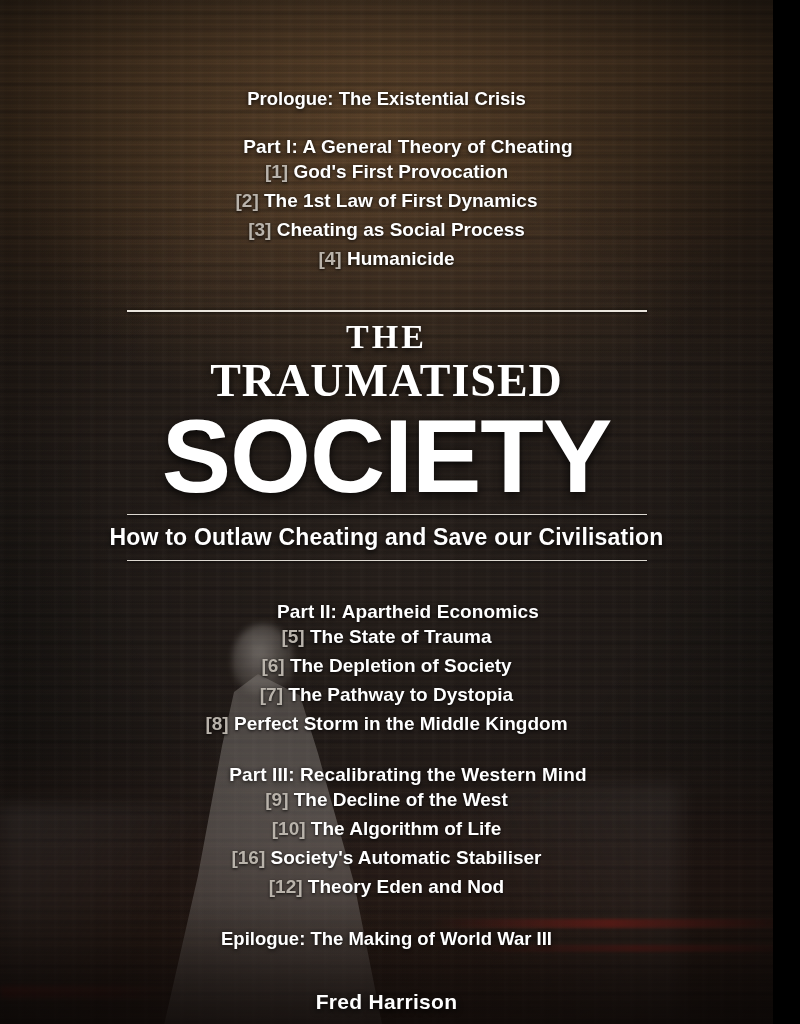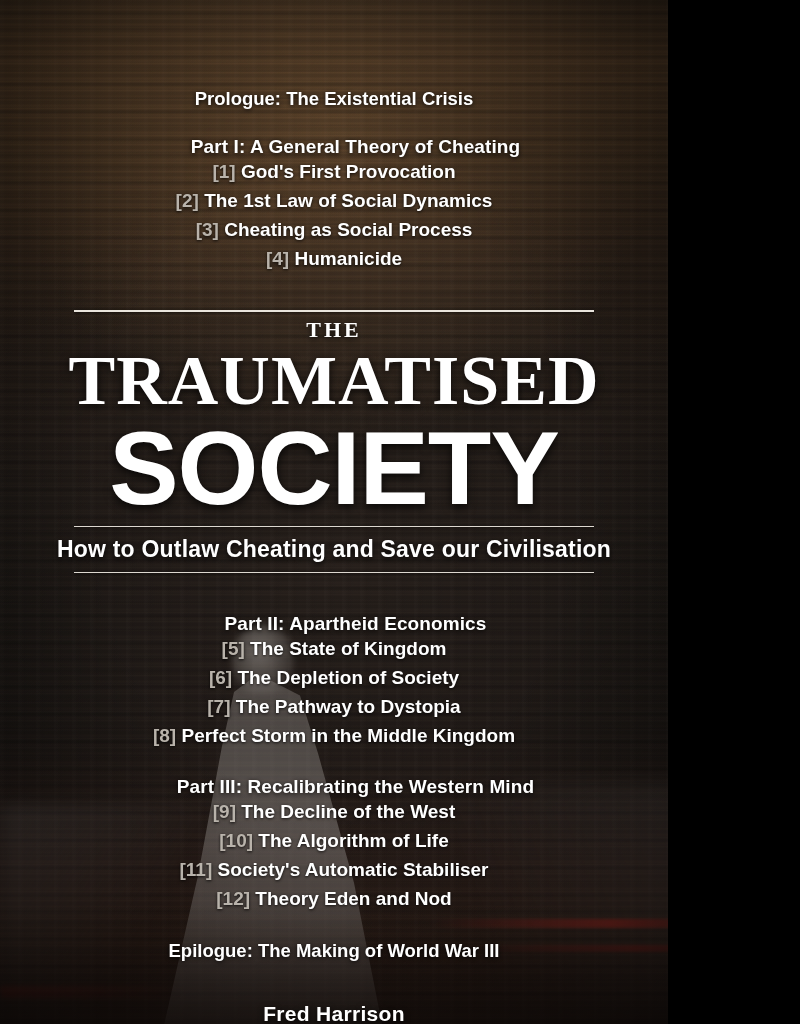--- a/index.html
+++ b/index.html
@@ -2,21 +2,21 @@
 <html><head>
 <meta charset="utf-8">
 <style>
   html, body {
     margin: 0;
     padding: 0;
     background: #000;
   }
   .cover {
     position: relative;
-    width: 668px;
+    width: 773px;
     height: 1024px;
     overflow: hidden;
     background-color: #2a201a;
     font-family: "Liberation Sans", sans-serif;
     color: #ffffff;
   }
 
   
   .bg-base {
     position: absolute;
@@ -198,30 +198,30 @@
   .rule {
     height: 2px;
     width: 520px;
     margin: 0 auto;
     background: #e9e4dc;
     box-shadow: 0 1px 3px rgba(0,0,0,0.7);
   }
   .rule.thin { height: 1px; background: #ddd8d0; }
   .the {
     font-family: "Liberation Serif", serif;
-    font-size: 22px;
+    font-size: 34px;
     font-weight: bold;
     letter-spacing: 3px;
     line-height: 1.1;
     margin: 6px 12px 2px;
     text-shadow: 0 2px 6px rgba(0,0,0,0.8);
   }
   .traumatised {
     font-family: "Liberation Serif", serif;
-    font-size: 70px;
+    font-size: 46px;
     font-weight: bold;
     letter-spacing: 1px;
     line-height: 1.05;
     margin: 2px 0 2px;
     text-shadow: 0 2px 8px rgba(0,0,0,0.8);
   }
   .society {
     font-family: "Liberation Sans", sans-serif;
     font-size: 104px;
     font-weight: bold;
@@ -282,21 +282,21 @@
 
     <div class="toc-block">
       <div class="part-heading">Part I: A General Theory of Cheating</div>
       <div class="chapter">
         <div>
           <span class="num">[1]</span>
           <span>God's First Provocation</span>
         </div>
         <div>
           <span class="num">[2]</span>
-          <span>The 1st Law of Social Dynamics</span>
+          <span>The 1st Law of First Dynamics</span>
         </div>
         <div>
           <span class="num">[3]</span>
           <span>Cheating as Social Process</span>
         </div>
         <div>
           <span class="num">[4]</span>
           <span>Humanicide</span>
         </div>
       </div>
@@ -313,21 +313,21 @@
       <div class="rule thin"></div>
     </div>
 
     <div class="spacer-lg"></div>
 
     <div class="toc-block">
       <div class="part-heading">Part II: Apartheid Economics</div>
       <div class="chapter">
         <div>
           <span class="num">[5]</span>
-          <span>The State of Kingdom</span>
+          <span>The State of Trauma</span>
         </div>
         <div>
           <span class="num">[6]</span>
           <span>The Depletion of Society</span>
         </div>
         <div>
           <span class="num">[7]</span>
           <span>The Pathway to Dystopia</span>
         </div>
         <div>
@@ -344,21 +344,21 @@
       <div class="chapter">
         <div>
           <span class="num">[9]</span>
           <span>The Decline of the West</span>
         </div>
         <div>
           <span class="num">[10]</span>
           <span>The Algorithm of Life</span>
         </div>
         <div>
-          <span class="num">[11]</span>
+          <span class="num">[16]</span>
           <span>Society's Automatic Stabiliser</span>
         </div>
         <div>
           <span class="num">[12]</span>
           <span>Theory Eden and Nod</span>
         </div>
       </div>
     </div>
 
     <div class="spacer-md"></div>

